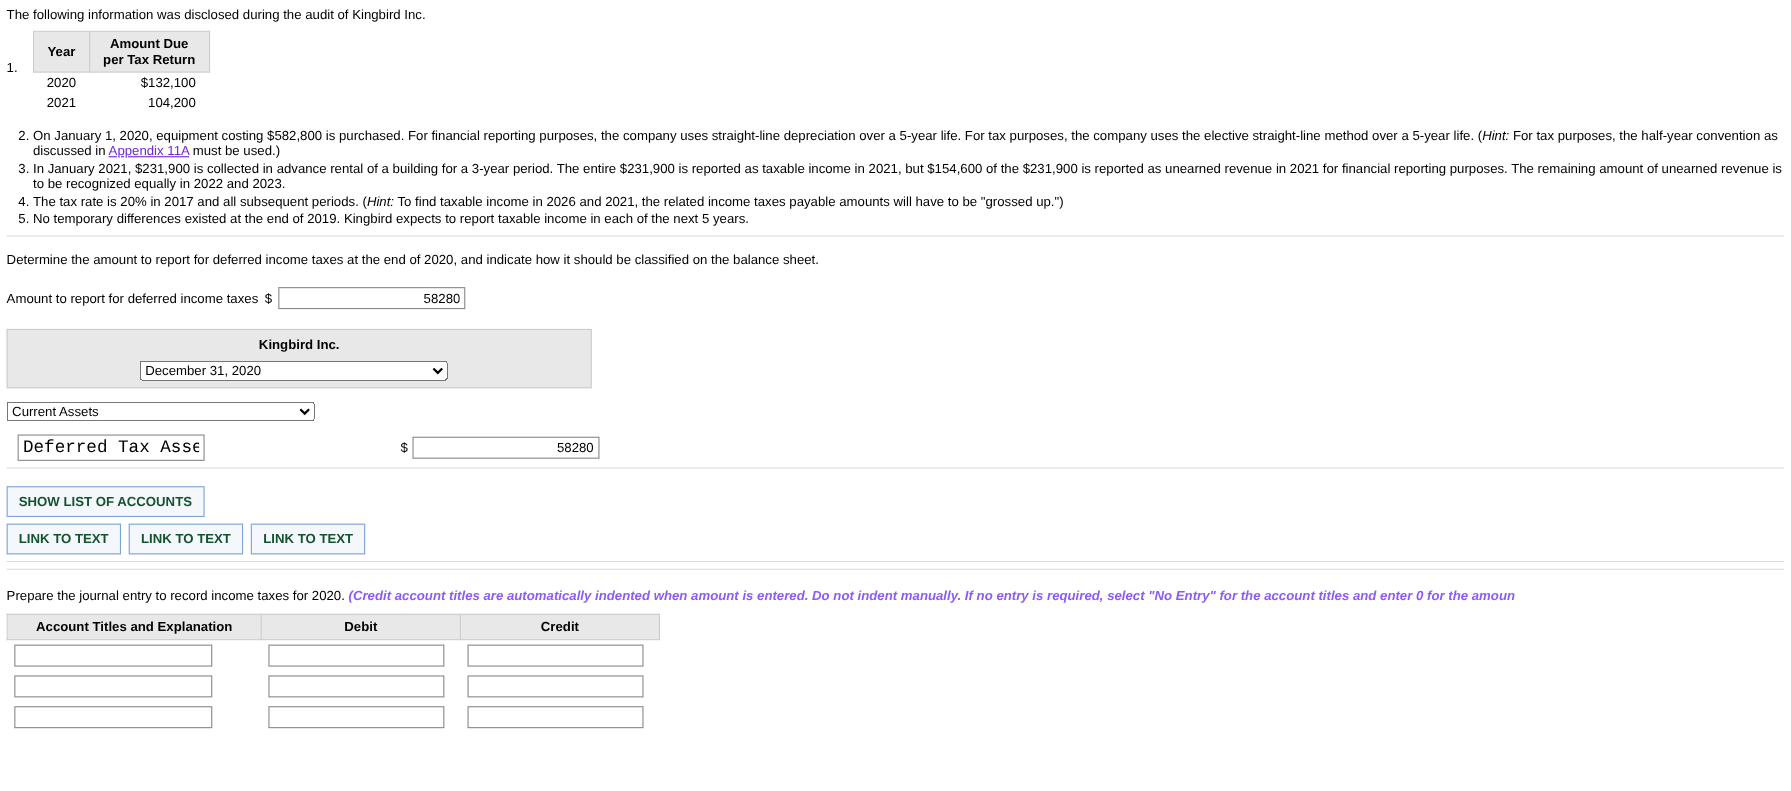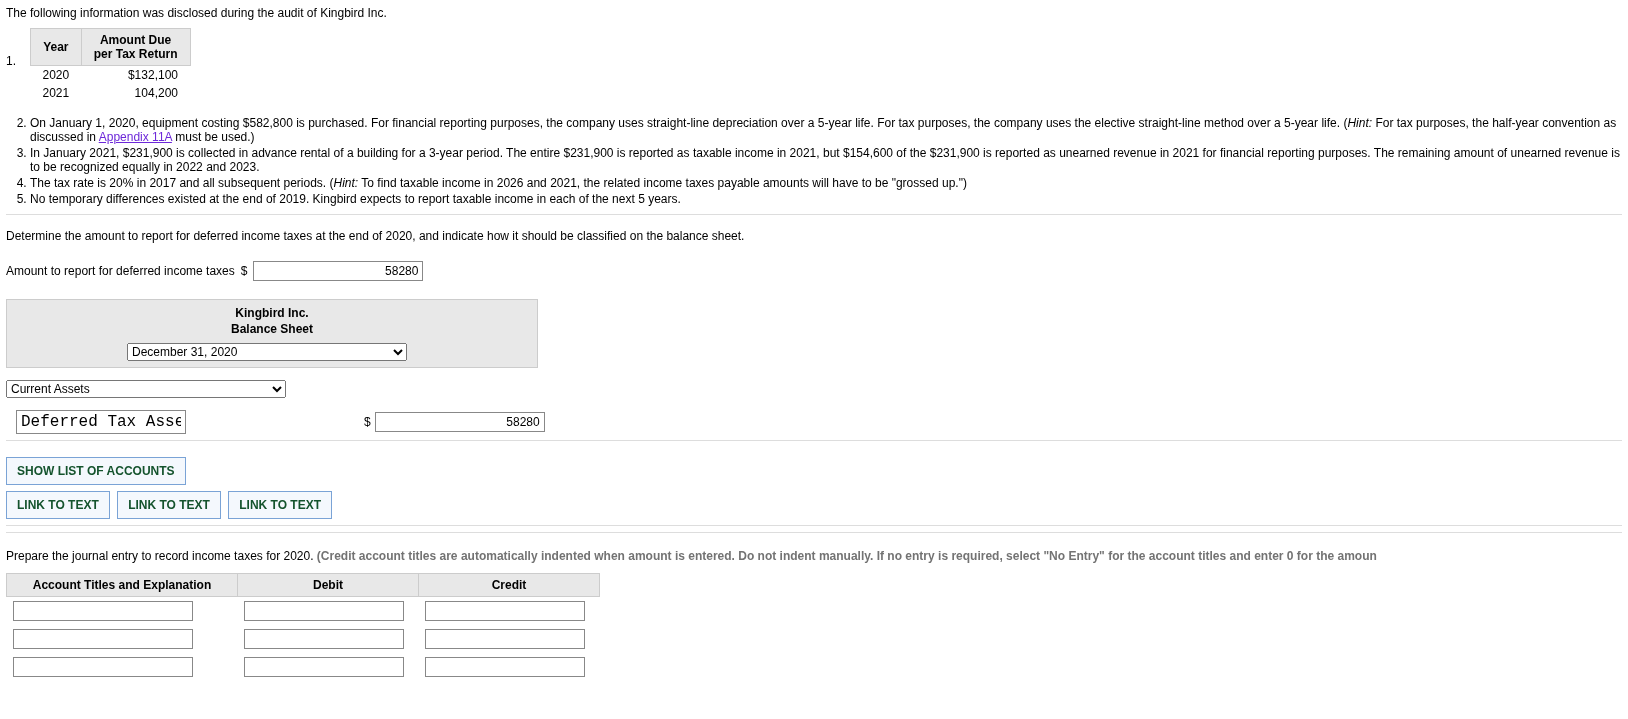--- a/index.html
+++ b/index.html
@@ -20,21 +20,21 @@
 .bs-box .hdr{text-align:center;font-weight:bold;line-height:1.3}
 .bs-box select{margin:6px 0 6px 120px;width:280px;font-family:inherit;font-size:12px}
 select.sm{width:280px;margin:6px 0;font-family:inherit;font-size:12px}
 .bs-row{display:flex;align-items:center;gap:4px;margin:6px 0}
 .bs-row input.txt{width:160px;padding:2px 4px;border:1px solid #888;font-family:Liberation Mono, monospace;font-size:16px}
 .bs-row input.num{width:160px;text-align:right;padding:2px 4px;border:1px solid #888;font-family:inherit;font-size:12px}
 .bs-row .spacer{width:170px}
 .btn-row{margin:16px 0 4px}
 .btn{display:inline-block;border:1px solid #7aa3d6;background:#f4f8fd;color:#14532d;font-family:inherit;font-size:12px;font-weight:bold;padding:6px 10px;cursor:pointer;margin-right:4px}
 .je-text{margin:16px 0 10px}
-.je-text .red{color:#737373;font-weight:bold;}
+.je-text .red{color:#8b5cf6;font-weight:bold;font-style:italic}
 .je-table{border-collapse:collapse}
 .je-table th{background:#e8e8e8;border:1px solid #ccc;font-weight:bold;padding:4px 10px;font-size:12px}
 .je-table td{padding:4px 6px}
 .je-table input{width:170px;padding:2px 4px;border:1px solid #888;font-family:inherit;font-size:12px}
 .je-table td.deb input,.je-table td.cred input{width:150px}
 .row1-wrap{display:flex;align-items:flex-start}
 .row1-num{width:24px;padding-top:26px}
 </style>
 </head>
 <body>
@@ -77,21 +77,20 @@
 
 <div class="inline-row">
 <span>Amount to report for deferred income taxes</span>
 <span>$</span>
 <input type="text" value="58280" style="">
 </div>
 
 <div class="bs-box">
 <div class="hdr">
 <div>Kingbird Inc.</div>
-<div>Balance Sheet</div>
 </div>
 <select><option>December 31, 2020</option></select>
 </div>
 
 <select class="sm"><option>Current Assets</option></select>
 
 <div class="bs-row">
 <input class="txt" style="margin-left: 10px;" value="Deferred Tax Asset">
 <span class="spacer"></span>
 <span>$</span>

